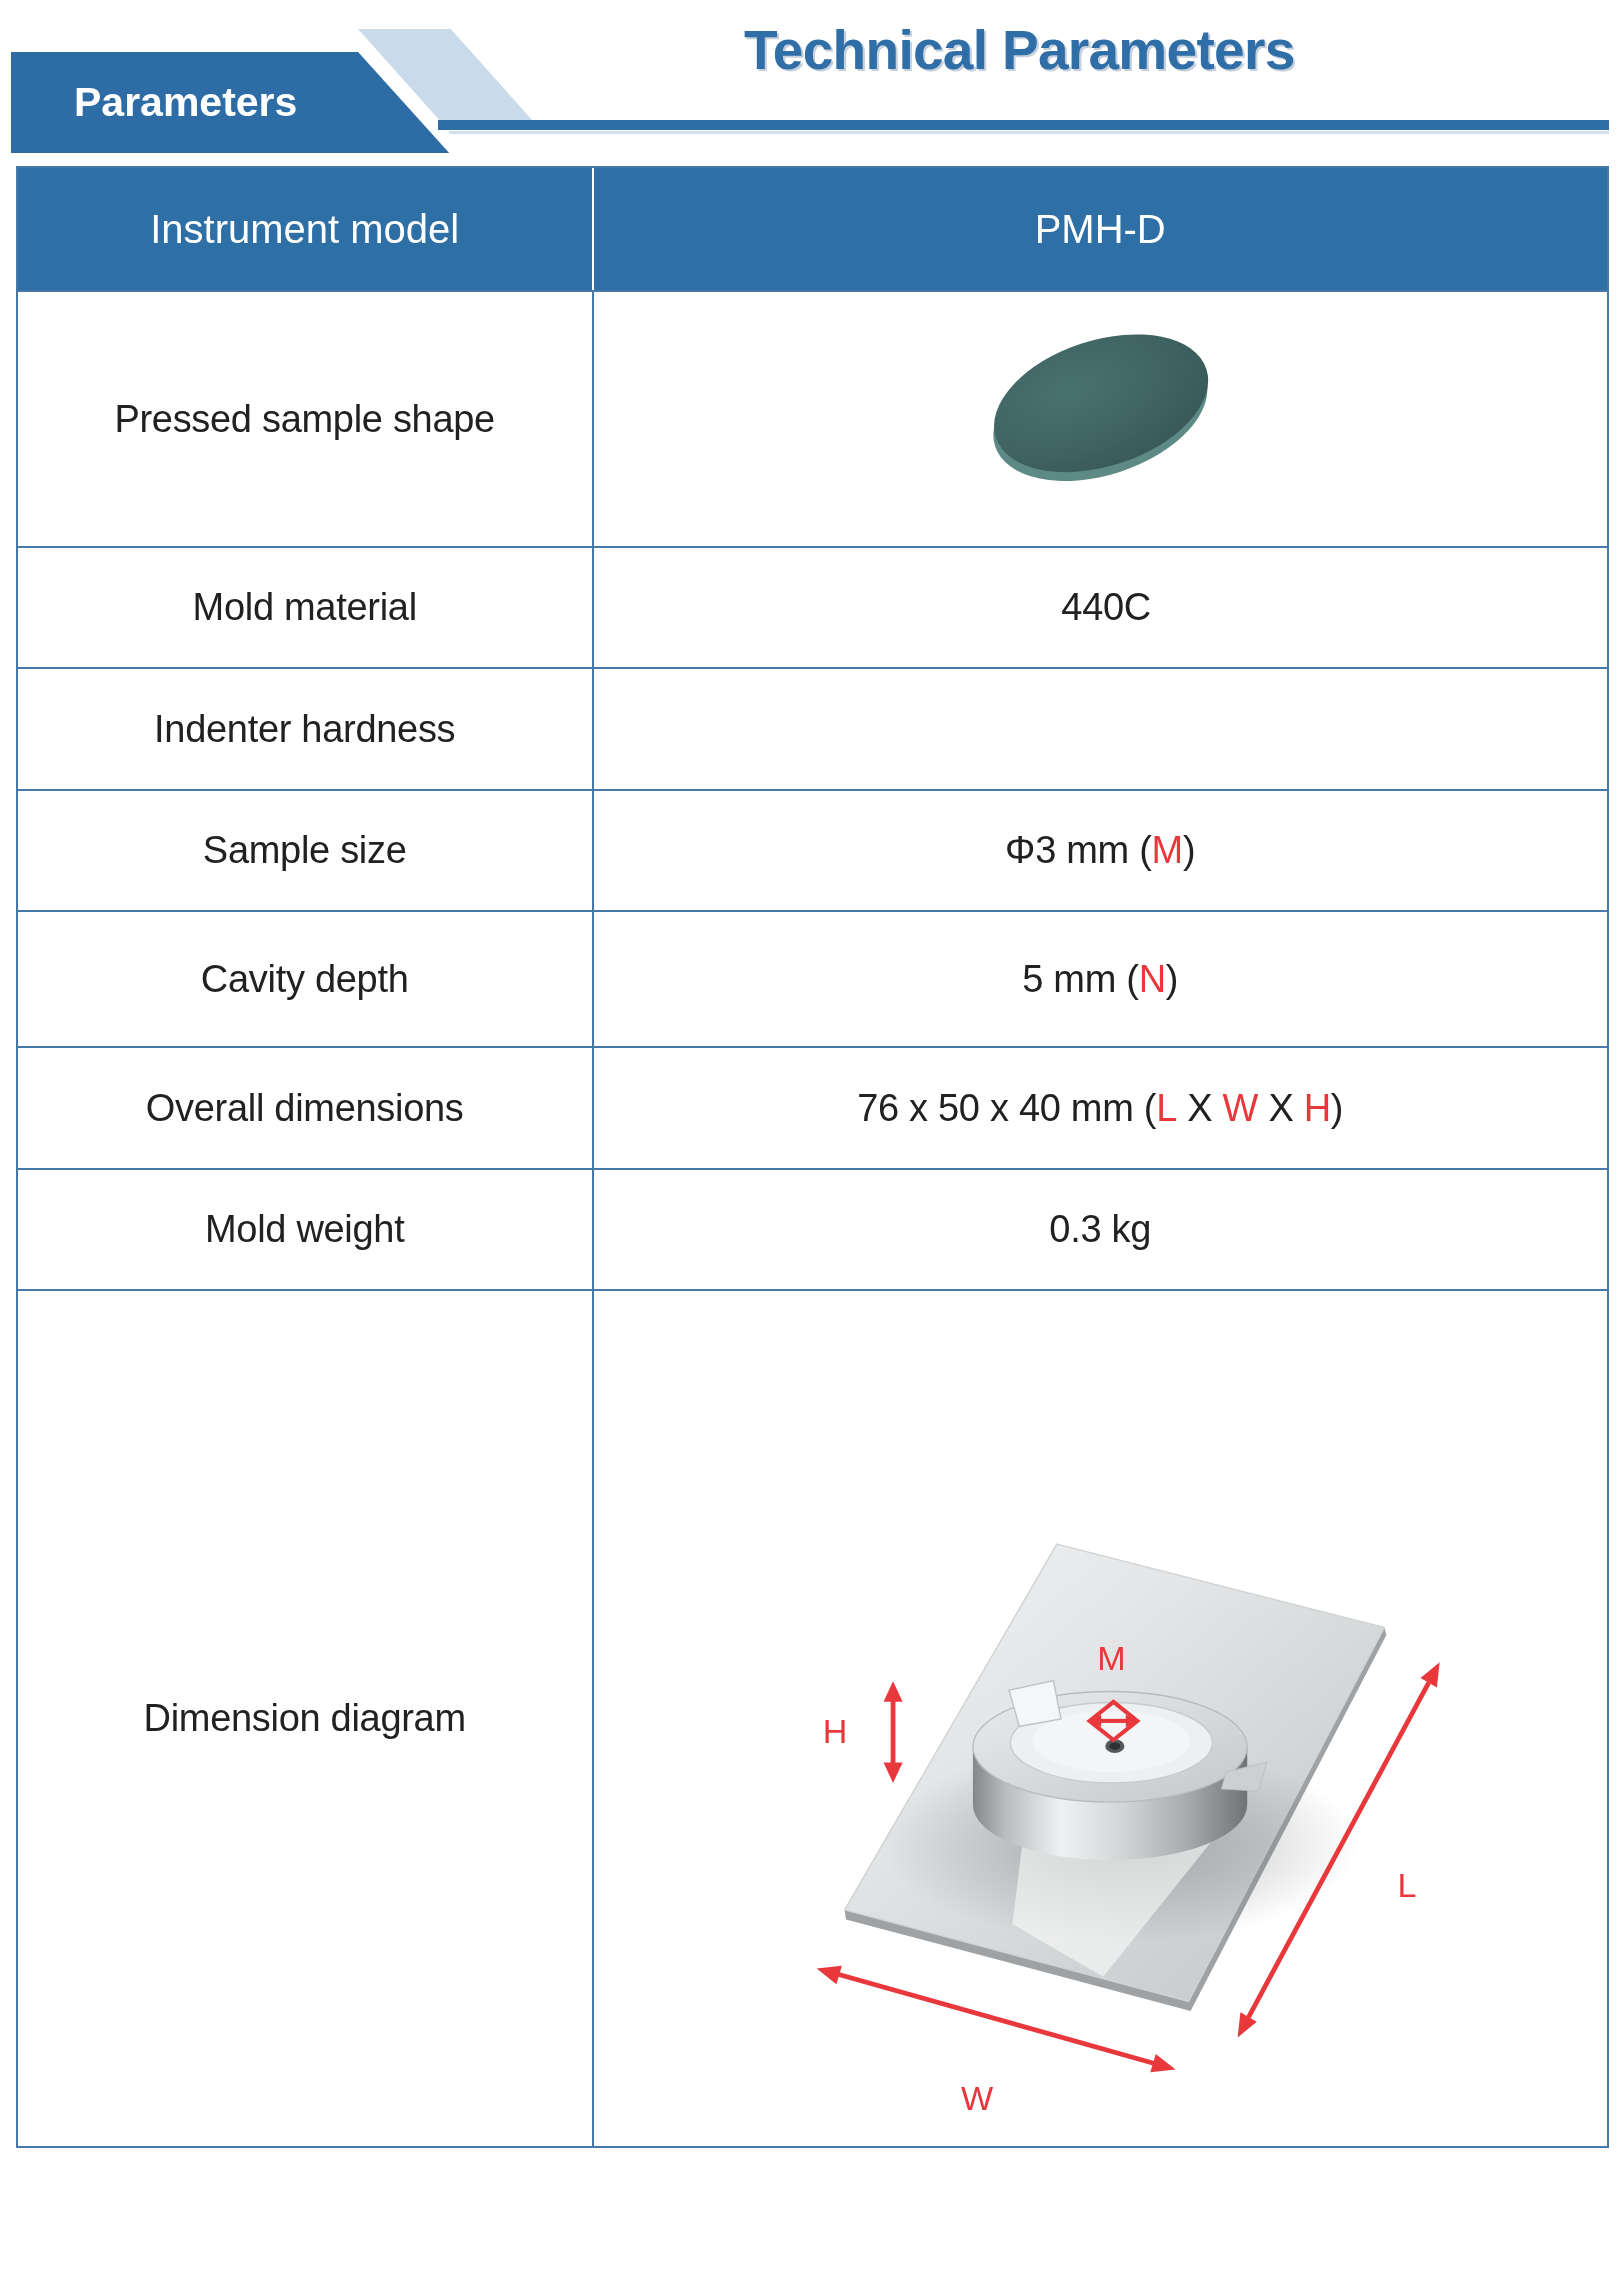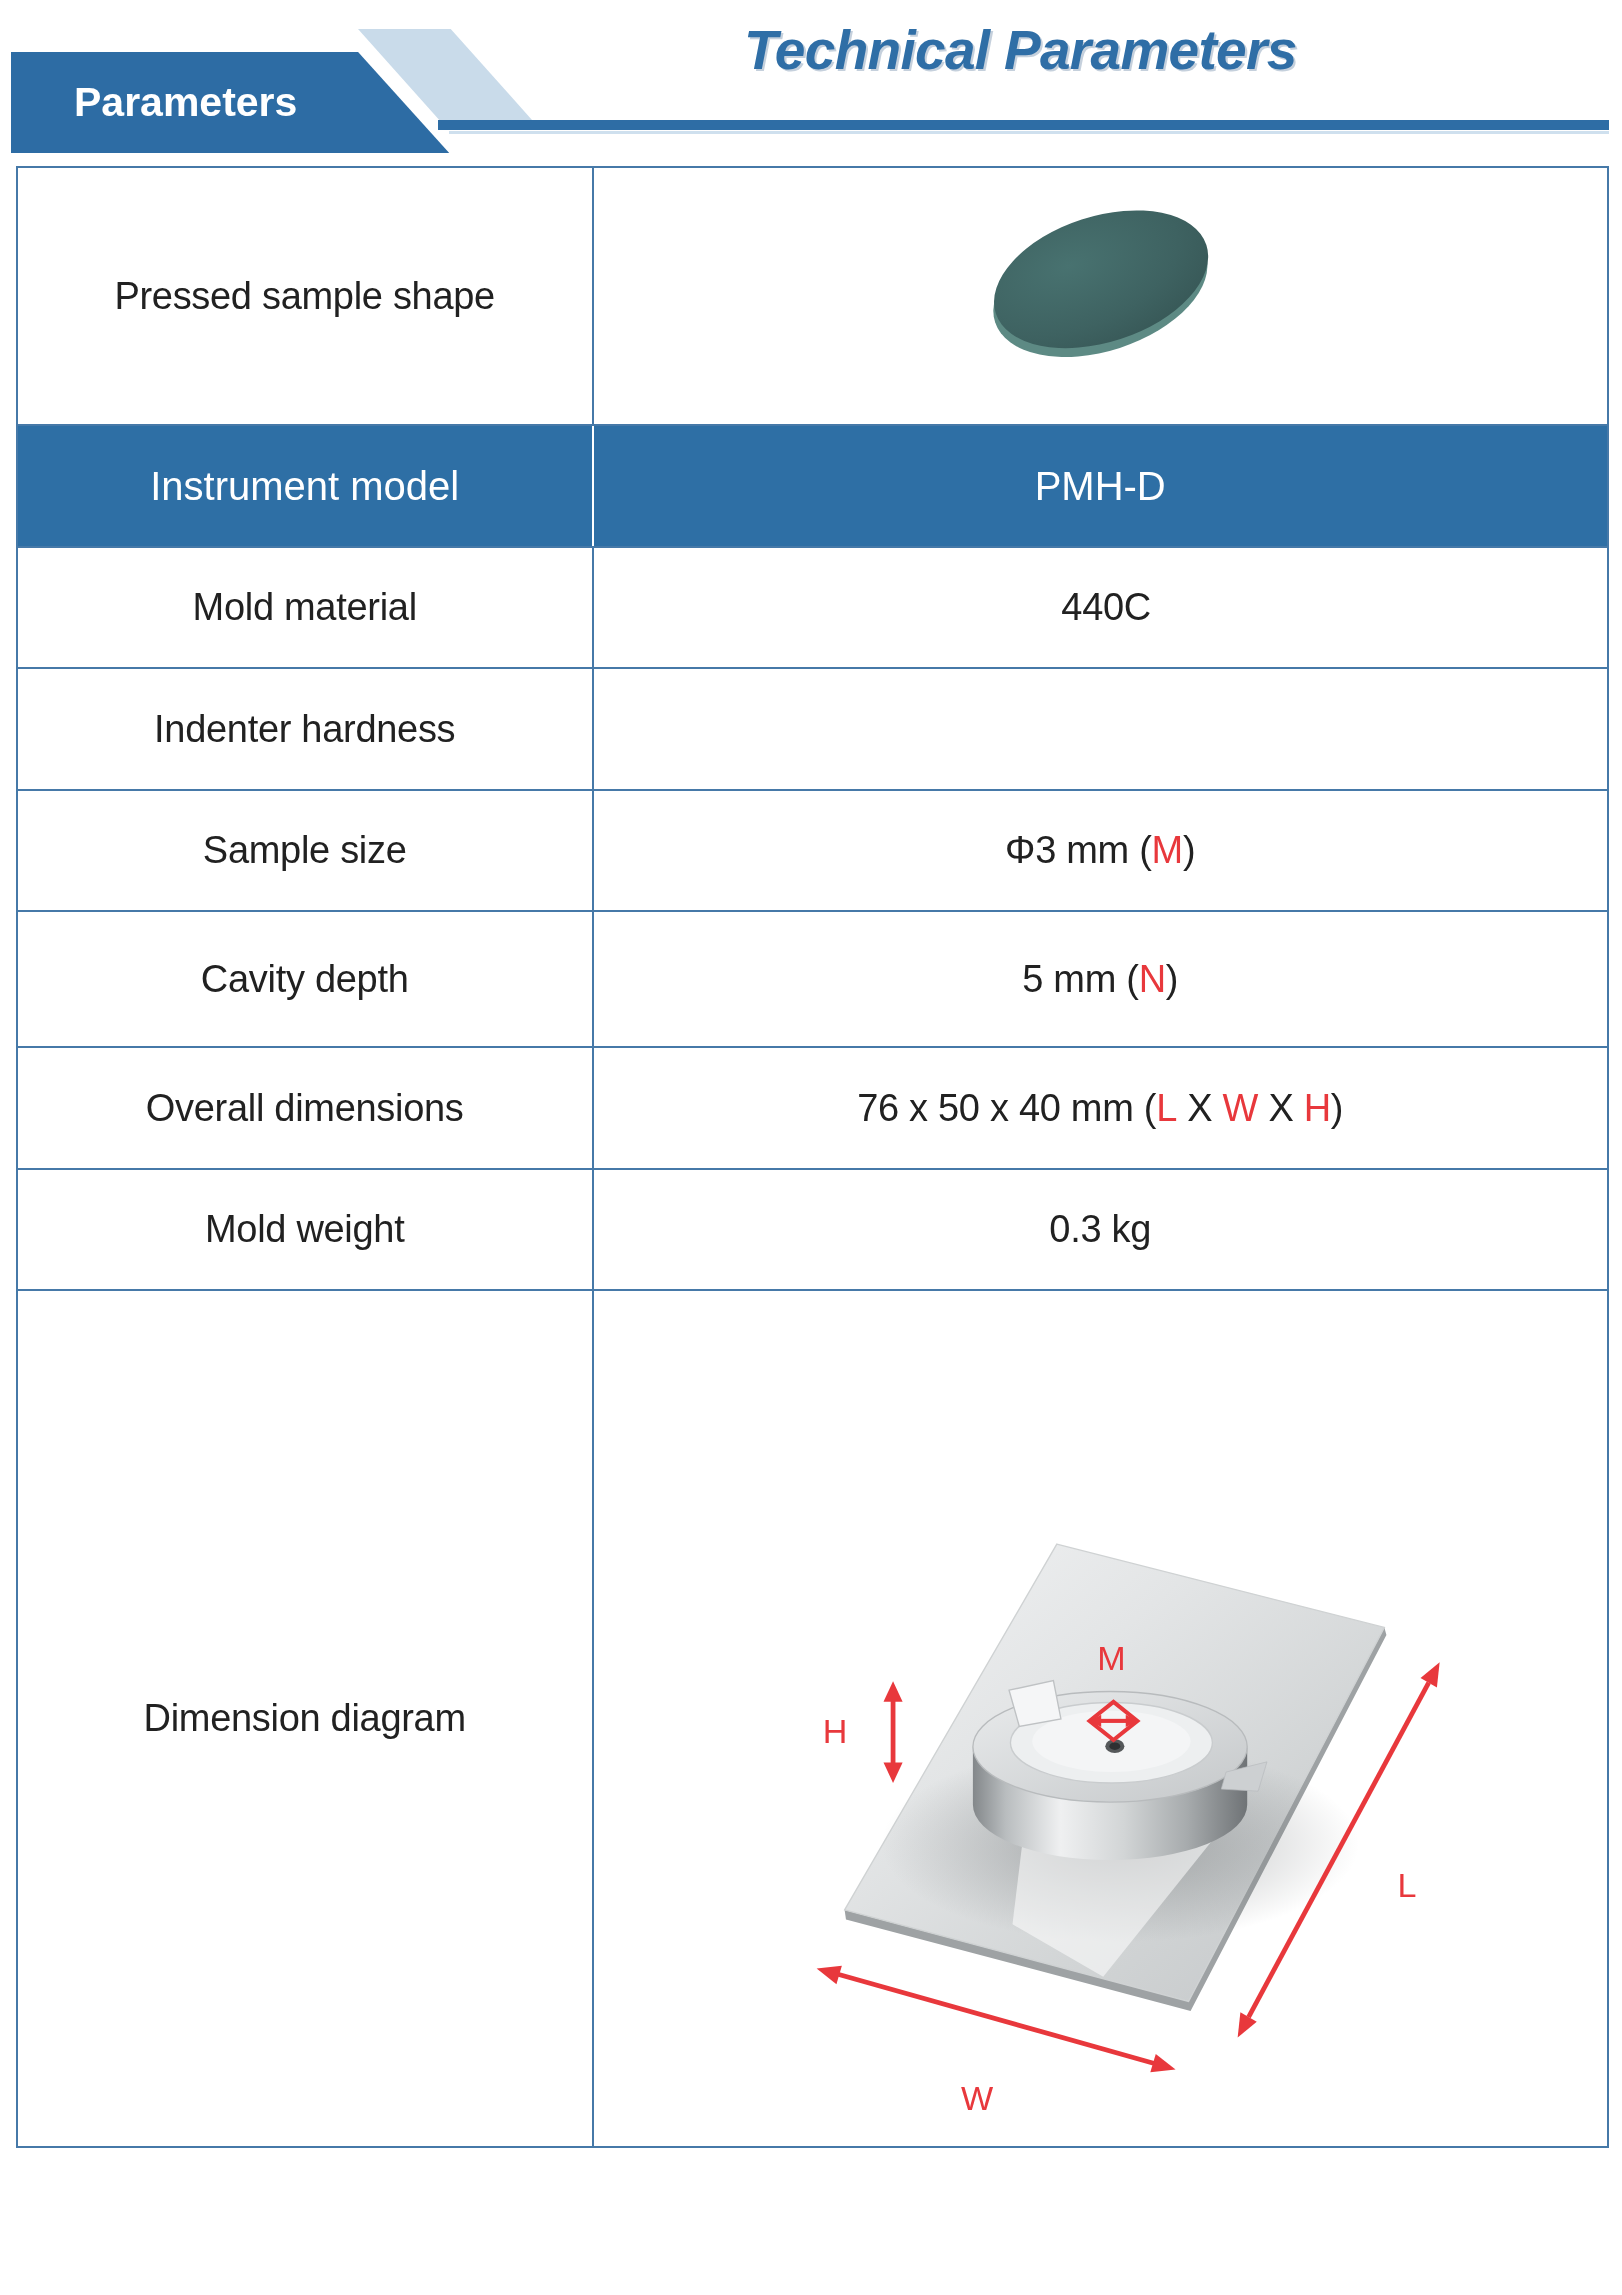--- a/index.html
+++ b/index.html
@@ -23,21 +23,20 @@
     left:358px;top:29px;width:174px;height:91px;background:#c9dbea;
     clip-path:polygon(0 0,53.3% 0,100% 100%,46.7% 100%);
   }
   .head-strip{left:438px;top:120px;width:1171px;height:10.3px;background:#2e6da5;}
   .head-strip-light{left:449px;top:131px;width:1160px;height:3.4px;background:#cfe0ee;}
   .page-title{
     left:744px;top:18px;width:684px;
     font-size:55px;font-weight:bold;color:#2f6ea6;letter-spacing:-0.7px;
     text-shadow:2.1px 2.1px 0 rgba(150,170,192,0.55);
     white-space:nowrap;
-    font-style:italic;
   }
 
   
   .ptable{
     left:15.7px;top:166px;width:1593px;
     border:2.7px solid #4679a8;box-sizing:border-box;background:#ffffff;
   }
   .trow{display:flex;box-sizing:border-box;}
   .trow + .trow{border-top:2.7px solid #4679a8;}
   .cell{box-sizing:border-box;display:flex;align-items:center;justify-content:center;}
@@ -67,44 +66,44 @@
 <div class="abs head-strip"></div>
 <div class="abs head-strip-light"></div>
 <div class="abs tab-light"></div>
 <div class="abs tab-dark">
   <span class="tab-text">Parameters</span>
 </div>
 <div class="abs page-title">Technical Parameters</div>
 
 <div class="abs ptable">
 
+  <div class="trow head r-head">
+    <div class="cell lab">Instrument model</div>
+    <div class="cell val">PMH-D</div>
+  </div>
+
   <div class="trow r-shape">
     <div class="cell lab body-text">Pressed sample shape</div>
     <div class="cell val">
       <div class="disc-wrap">
         <svg width="274" height="205" viewBox="0 0 400 300">
           <defs>
             <radialGradient id="discGrad" cx="0.38" cy="0.32" r="0.85">
               <stop offset="0%" stop-color="#487270"></stop>
               <stop offset="60%" stop-color="#3e6261"></stop>
               <stop offset="100%" stop-color="#355453"></stop>
             </radialGradient>
           </defs>
           <g transform="rotate(-18 200 150)">
             <ellipse cx="198" cy="158" rx="162" ry="92" fill="#5d8a84"></ellipse>
             <ellipse cx="203" cy="146" rx="162" ry="92" fill="url(#discGrad)"></ellipse>
           </g>
         </svg>
       </div>
     </div>
-  </div>
-
-  <div class="trow head r-head">
-    <div class="cell lab">Instrument model</div>
-    <div class="cell val">PMH-D</div>
   </div>
 
   <div class="trow r-mold">
     <div class="cell lab body-text">Mold material</div>
     <div class="cell val body-text">440C</div>
   </div>
 
   <div class="trow r-ind">
     <div class="cell lab body-text">Indenter hardness</div>
   </div>

